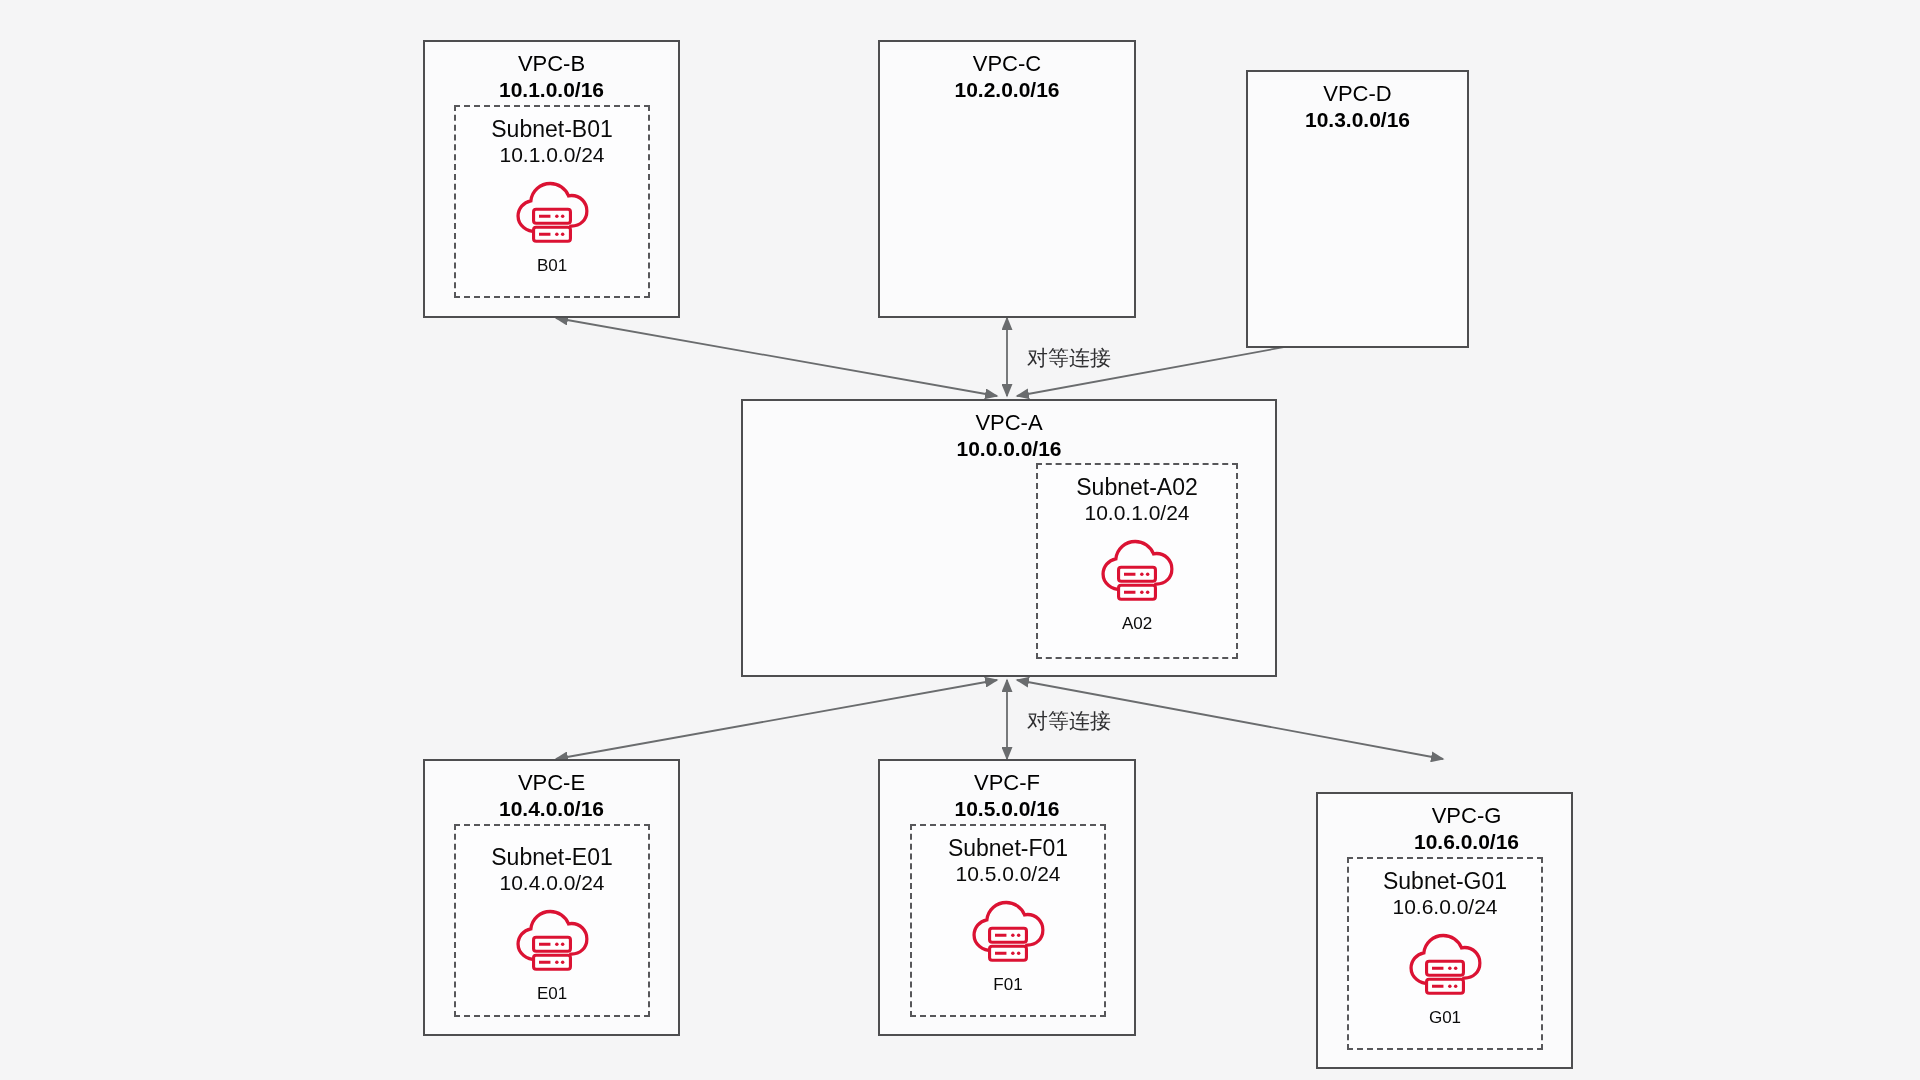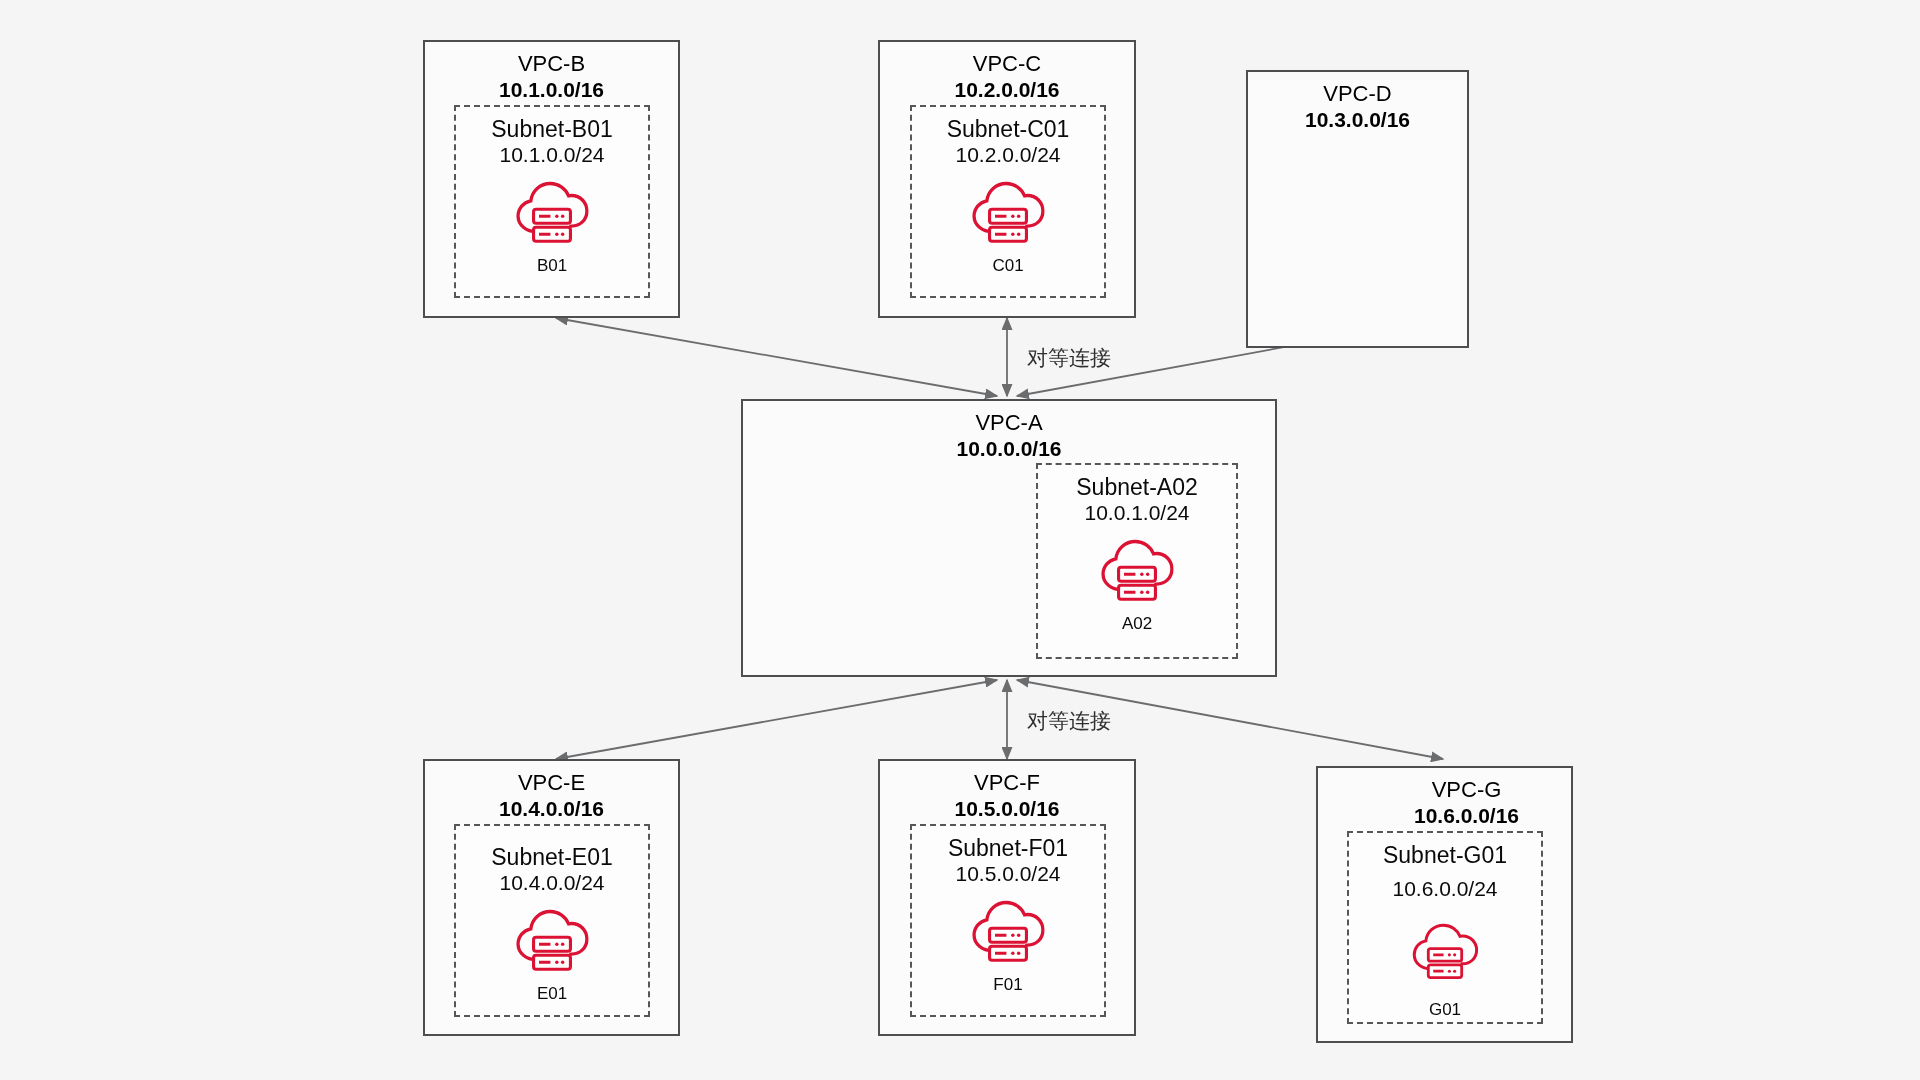--- a/index.html
+++ b/index.html
@@ -141,28 +141,20 @@
     <svg class="icon" viewBox="0 0 76 66">
         <use href="#cloud-server"></use>
       </svg>
     <div class="instance">B01</div>
   </div>
 </div>
 
 <div class="vpc" style="left:878px; top:40px; width:258px; height:278px;">
   <div class="vpc-title">VPC-C</div>
   <div class="vpc-cidr">10.2.0.0/16</div>
-  <div class="subnet" style="left:30px; top:63px; width:196px; height:193px;">
-    <div class="subnet-name">Subnet-C01</div>
-    <div class="subnet-cidr">10.2.0.0/24</div>
-    <svg class="icon" viewBox="0 0 76 66">
-        <use href="#cloud-server"></use>
-      </svg>
-    <div class="instance">C01</div>
-  </div>
 </div>
 
 <div class="vpc" style="left:1246px; top:40px; width:223px; height:278px;margin-top:30px;">
   <div class="vpc-title">VPC-D</div>
   <div class="vpc-cidr">10.3.0.0/16</div>
 </div>
 
 <div class="vpc" style="left:741px; top:399px; width:536px; height:278px;">
   <div class="vpc-title">VPC-A</div>
   <div class="vpc-cidr">10.0.0.0/16</div>
@@ -195,24 +187,24 @@
   <div class="subnet" style="left:30px; top:63px; width:196px; height:193px;">
     <div class="subnet-name">Subnet-F01</div>
     <div class="subnet-cidr">10.5.0.0/24</div>
     <svg class="icon" viewBox="0 0 76 66">
         <use href="#cloud-server"></use>
       </svg>
     <div class="instance">F01</div>
   </div>
 </div>
 
-<div class="vpc" style="left:1316px; top:766px; width:257px; height:277px;padding-left:44px;">
+<div class="vpc" style="left:1316px; top:792px; width:257px; height:277px;padding-left:44px;">
   <div class="vpc-title">VPC-G</div>
   <div class="vpc-cidr">10.6.0.0/16</div>
-  <div class="subnet" style="left:29px; top:63px; width:196px; height:193px;gap:8px;">
+  <div class="subnet" style="left:29px; top:63px; width:196px; height:193px;">
     <div class="subnet-name">Subnet-G01</div>
     <div class="subnet-cidr">10.6.0.0/24</div>
     <svg class="icon" viewBox="0 0 76 66">
         <use href="#cloud-server"></use>
       </svg>
     <div class="instance">G01</div>
   </div>
 </div>
 
 </body></html>

